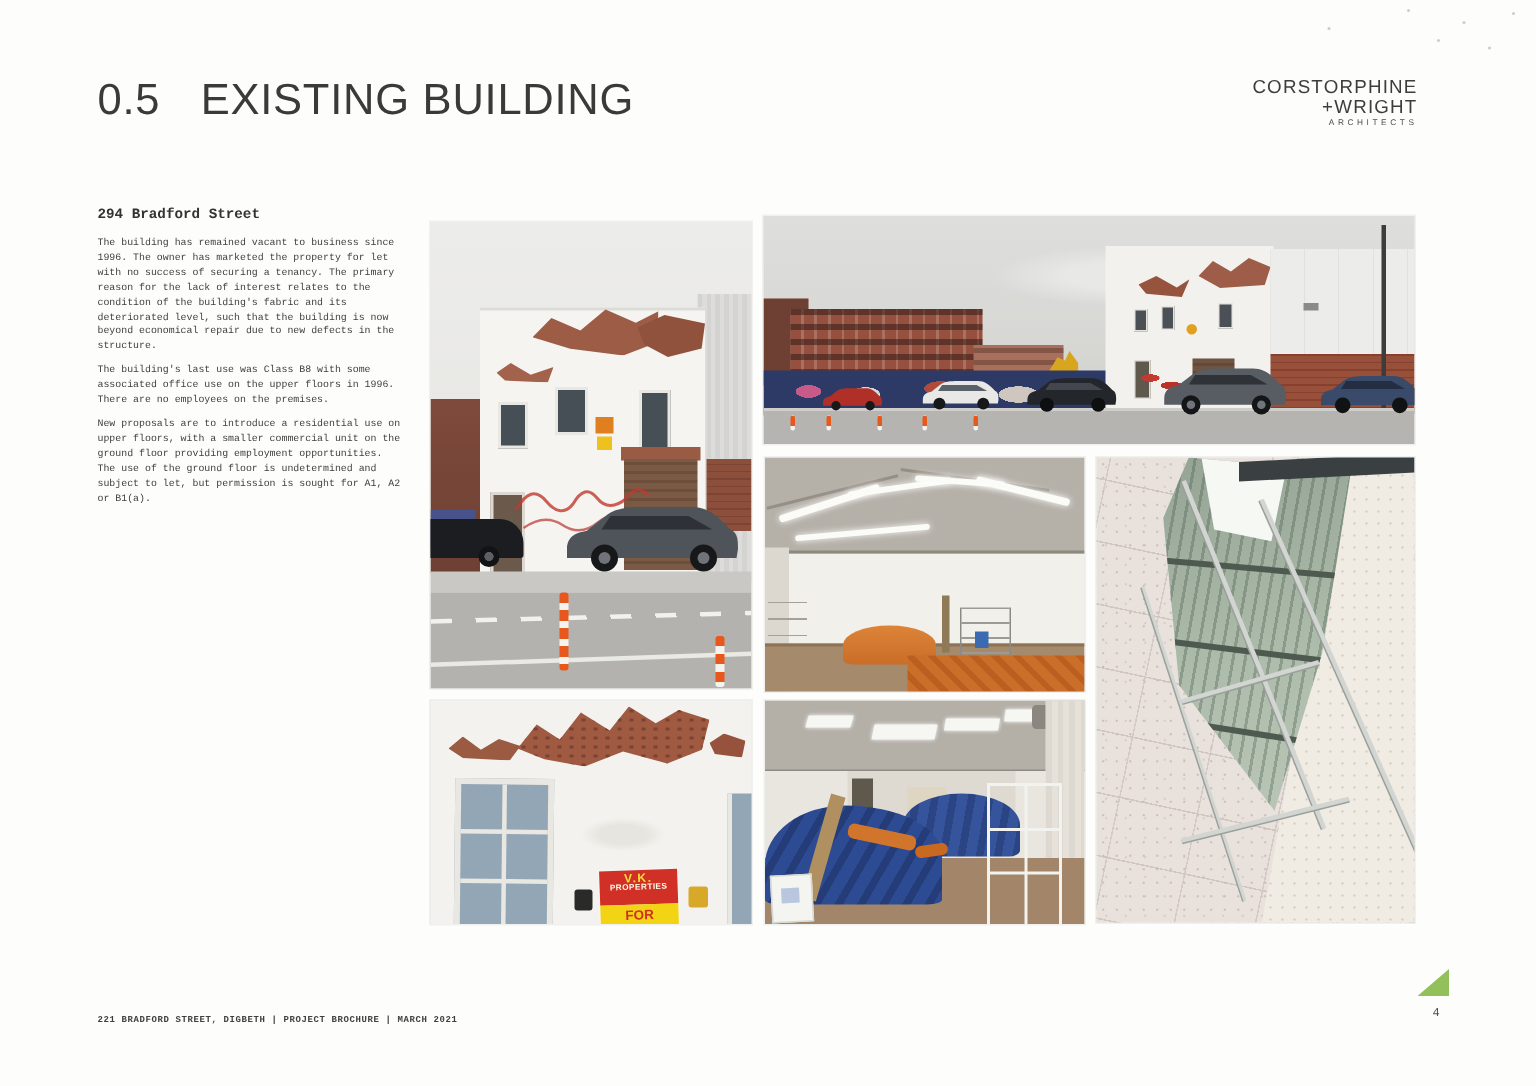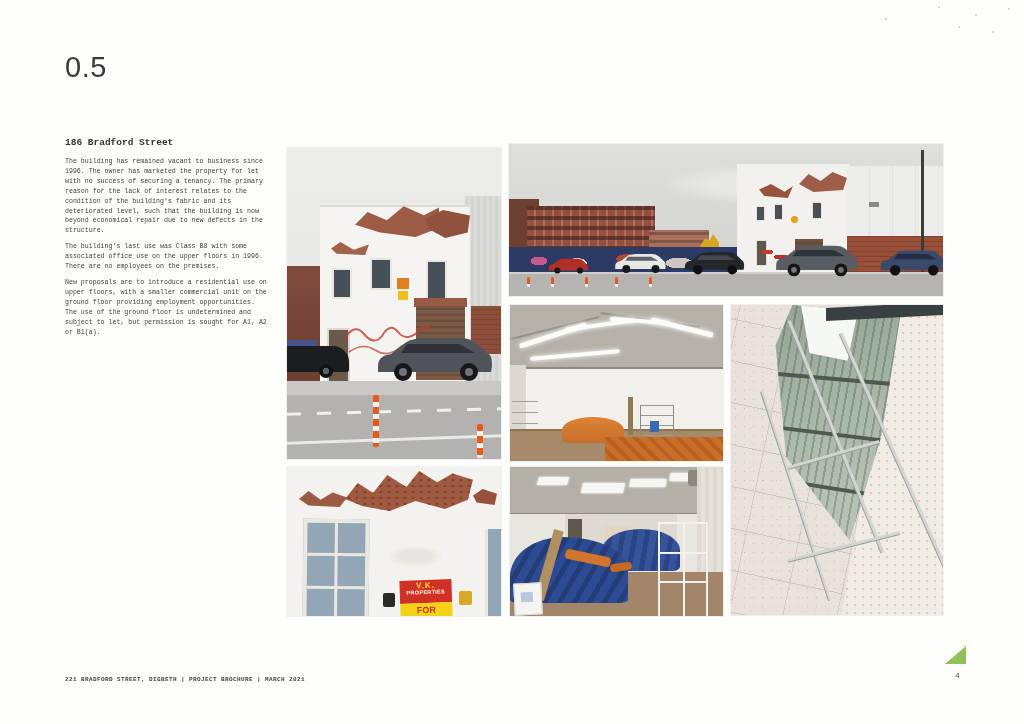--- a/index.html
+++ b/index.html
@@ -218,35 +218,41 @@
      border:1px solid #d8d8d2; transform:rotate(-3deg); }
   .p6-box-mark { left:6px; top:8px; width:12px; height:10px; background:#9fb4d6; opacity:.7; }
 </style>
 </head>
 <body>
 
 <div class="page">
 
   <div class="title-row">
     <span>0.5</span>
-  </div>
-
+    <span>EXISTING BUILDING</span>
+  </div>
+
+  <div class="logo">
+    <div class="logo-1">CORSTORPHINE</div>
+    <div class="logo-2">+WRIGHT</div>
+    <div class="logo-3">ARCHITECTS</div>
+  </div>
 
   <div>
     <div class="speck" style="left:885px;top:18px"></div>
     <div class="speck" style="left:938px;top:6px"></div>
     <div class="speck" style="left:958px;top:26px"></div>
     <div class="speck" style="left:975px;top:14px"></div>
     <div class="speck" style="left:992px;top:31px"></div>
     <div class="speck" style="left:1008px;top:8px"></div>
 
   </div>
 
   <div class="article">
-    <h3>186 Bradford Street</h3>
+    <h3>294 Bradford Street</h3>
     <p>The building has remained vacant to business since 1996.  The owner has marketed the property for let with no success of securing a tenancy.  The primary reason for the lack of interest relates to the condition of the building's fabric and its deteriorated level, such that the building is now beyond economical repair due to new defects in the structure.</p>
     <p>The building's last use was Class B8 with some associated office use on the upper floors in 1996.  There are no employees on the premises.</p>
     <p>New proposals are to introduce a residential use on upper floors, with a smaller commercial unit on the ground floor providing employment opportunities.  The use of the ground floor is undetermined and subject to let, but permission is sought for A1, A2 or B1(a).</p>
   </div>
 
   <div id="ph1" class="photo">
     <div class="abs p1-sky"></div>
     <div class="abs p1-graywall"></div>
     <div class="abs p1-facade"></div>
     <div class="abs p1-patch1"></div>

